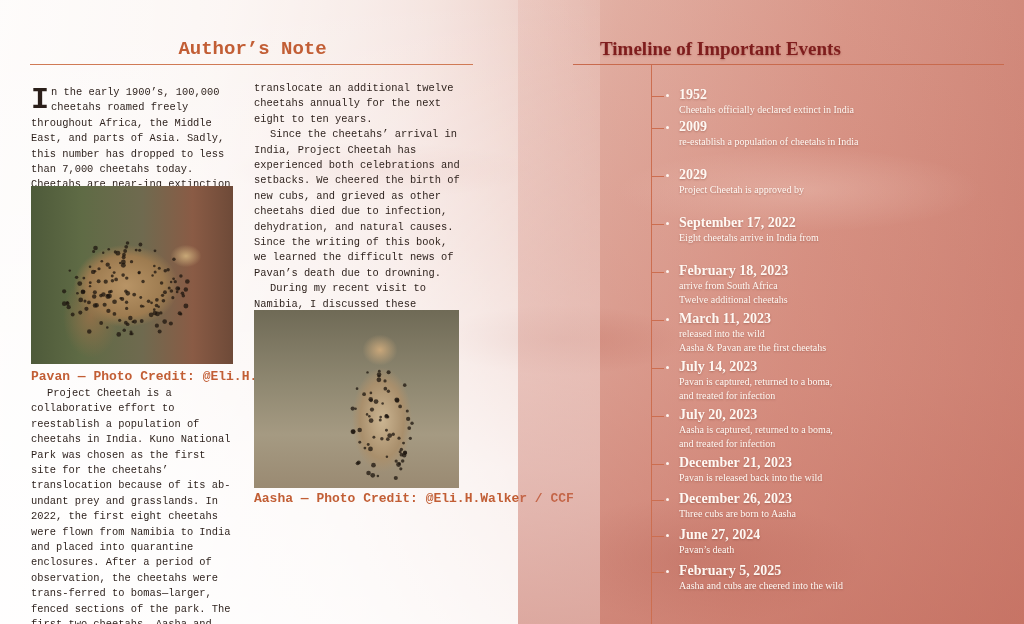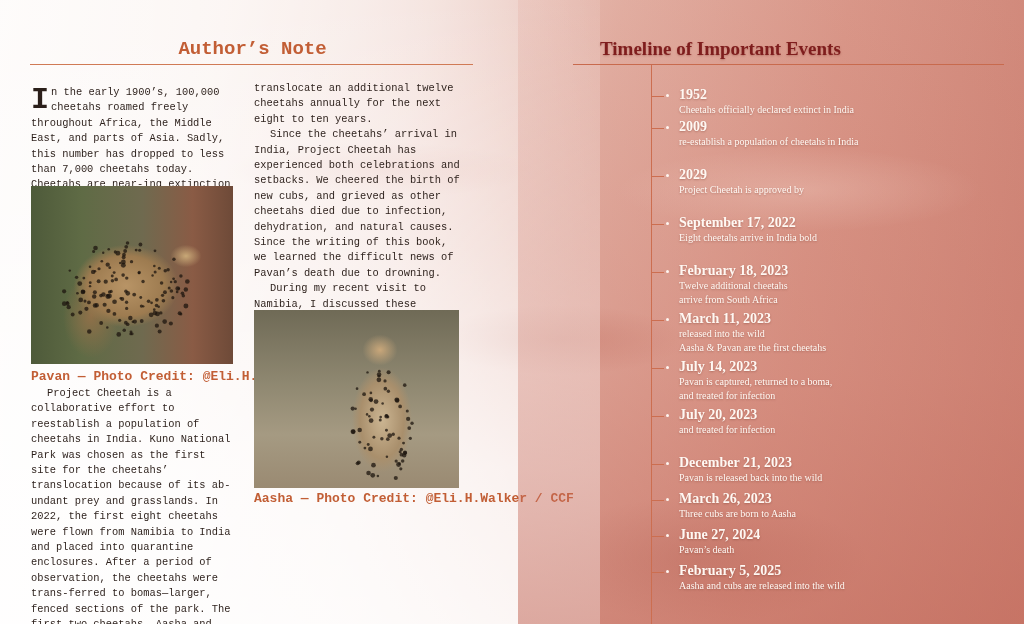--- a/index.html
+++ b/index.html
@@ -354,30 +354,30 @@
       <div class="ev-date">2029</div>
       <div class="ev-desc">
         <div>Project Cheetah is approved by</div>
       </div>
     </div>
     <div class="event" style="top: 215px;">
       <div class="tick"></div>
       <div class="dot"></div>
       <div class="ev-date">September 17, 2022</div>
       <div class="ev-desc">
-        <div>Eight cheetahs arrive in India bold</div>
+        <div>Eight cheetahs arrive in India from</div>
       </div>
     </div>
     <div class="event" style="top: 263px;">
       <div class="tick"></div>
       <div class="dot"></div>
       <div class="ev-date">February 18, 2023</div>
       <div class="ev-desc">
+        <div>arrive from South Africa</div>
         <div>Twelve additional cheetahs</div>
-        <div>arrive from South Africa</div>
       </div>
     </div>
     <div class="event" style="top: 311px;">
       <div class="tick"></div>
       <div class="dot"></div>
       <div class="ev-date">March 11, 2023</div>
       <div class="ev-desc">
         <div>released into the wild</div>
         <div>Aasha &amp; Pavan are the first cheetahs</div>
       </div>
@@ -389,48 +389,49 @@
       <div class="ev-desc">
         <div>Pavan is captured, returned to a boma,</div>
         <div>and treated for infection</div>
       </div>
     </div>
     <div class="event" style="top: 407px;">
       <div class="tick"></div>
       <div class="dot"></div>
       <div class="ev-date">July 20, 2023</div>
       <div class="ev-desc">
+        <div>Aasha is captured, returned to a boma,</div>
         <div>and treated for infection</div>
       </div>
     </div>
     <div class="event" style="top: 455px;">
       <div class="tick"></div>
       <div class="dot"></div>
       <div class="ev-date">December 21, 2023</div>
       <div class="ev-desc">
         <div>Pavan is released back into the wild</div>
       </div>
     </div>
     <div class="event" style="top: 491px;">
       <div class="tick"></div>
       <div class="dot"></div>
-      <div class="ev-date">March 26, 2023</div>
+      <div class="ev-date">December 26, 2023</div>
       <div class="ev-desc">
         <div>Three cubs are born to Aasha</div>
       </div>
     </div>
     <div class="event" style="top: 527px;">
       <div class="tick"></div>
       <div class="dot"></div>
       <div class="ev-date">June 27, 2024</div>
       <div class="ev-desc">
         <div>Pavan’s death</div>
       </div>
     </div>
     <div class="event" style="top: 563px;">
       <div class="tick"></div>
       <div class="dot"></div>
       <div class="ev-date">February 5, 2025</div>
       <div class="ev-desc">
-        <div>Aasha and cubs are released into the wild</div>
+        <div>Aasha and cubs are cheered into the wild</div>
       </div>
     </div>
   </div>
 
 </body></html>

